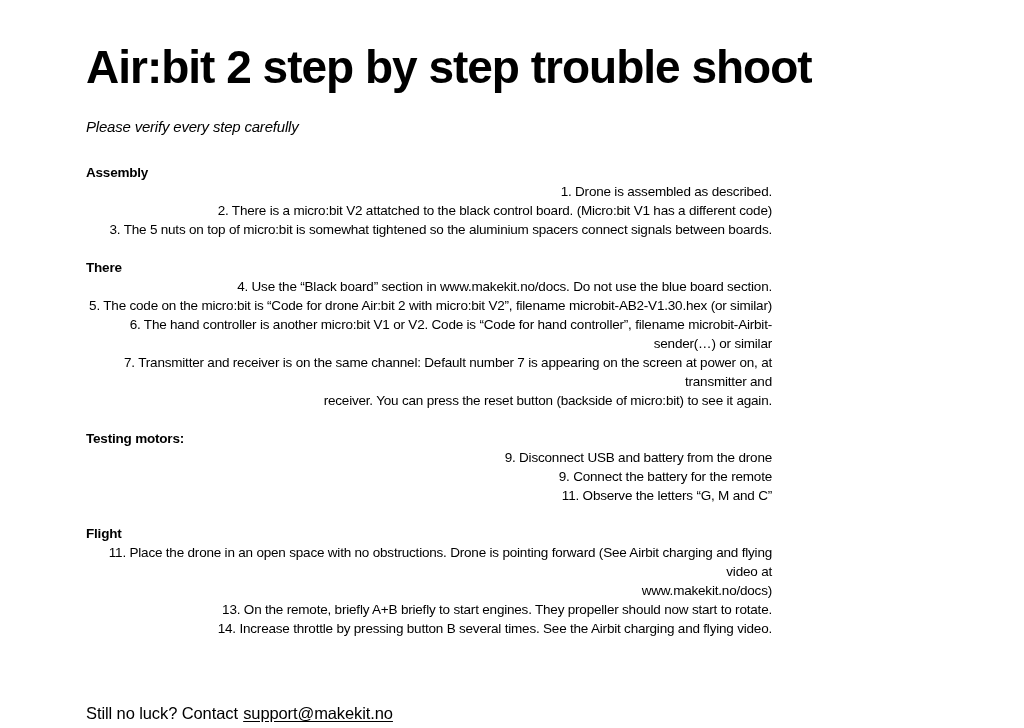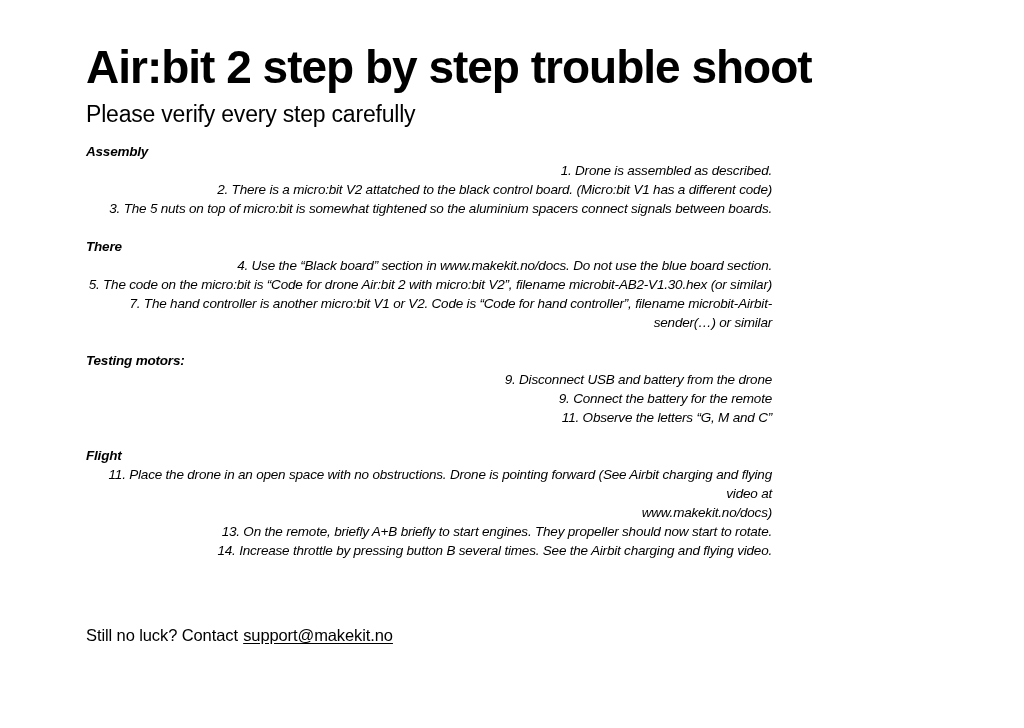--- a/index.html
+++ b/index.html
@@ -18,31 +18,31 @@
   }
   .title {
     margin: 0;
     font-size: 46px;
     line-height: 50px;
     font-weight: 700;
     letter-spacing: -1px;
     white-space: nowrap;
   }
   .subtitle {
-    margin-top: 8px;
-    font-size: 23px;
+    margin-top: 21px;
+    font-size: 15px;
     line-height: 28px;
     letter-spacing: -0.2px;
+    font-style: italic;
   }
   .sections {
-    margin-top: 14px;
+    margin-top: 22px;
     font-size: 13.5px;
     line-height: 19px;
     letter-spacing: -0.2px;
-    font-style: italic;
   }
   .section + .section { margin-top: 19px; }
   .heading { font-weight: 700; }
   .step {
     white-space: pre-line;
     padding-left: 8px;
     text-indent: -8px;
     text-align: right;
   }
   .footer {
@@ -73,21 +73,23 @@
       <div class="heading">Assembly</div>
       <div class="step">1. Drone is assembled as described.</div>
       <div class="step">2. There is a micro:bit V2 attatched to the black control board. (Micro:bit V1 has a different code)</div>
       <div class="step">3. The 5 nuts on top of micro:bit is somewhat tightened so the aluminium spacers connect signals between boards.</div>
     </section>
 
     <section class="section">
       <div class="heading">There</div>
       <div class="step">4. Use the “Black board” section in www.makekit.no/docs. Do not use the blue board section.</div>
       <div class="step">5. The code on the micro:bit is “Code for drone Air:bit 2 with micro:bit V2”, filename microbit-AB2-V1.30.hex (or similar)</div>
-      <div class="step">7. The hand controller is another micro:bit V1 or V2. Code is “Code for hand controller”, filename microbit-Airbit-sender(…) or similar</div>
+      <div class="step">6. The hand controller is another micro:bit V1 or V2. Code is “Code for hand controller”, filename microbit-Airbit-sender(…) or similar</div>
+      <div class="step">7. Transmitter and receiver is on the same channel: Default number 7 is appearing on the screen at power on, at transmitter and
+receiver. You can press the reset button (backside of micro:bit) to see it again.</div>
     </section>
 
     <section class="section">
       <div class="heading">Testing motors:</div>
       <div class="step">9. Disconnect USB and battery from the drone</div>
       <div class="step">9. Connect the battery for the remote</div>
       <div class="step">11. Observe the letters “G, M and C”</div>
     </section>
 
     <section class="section">

